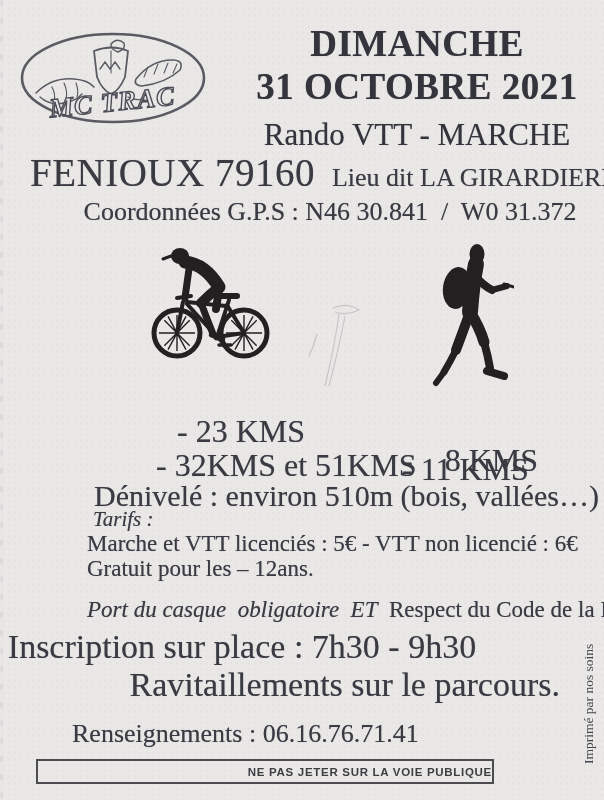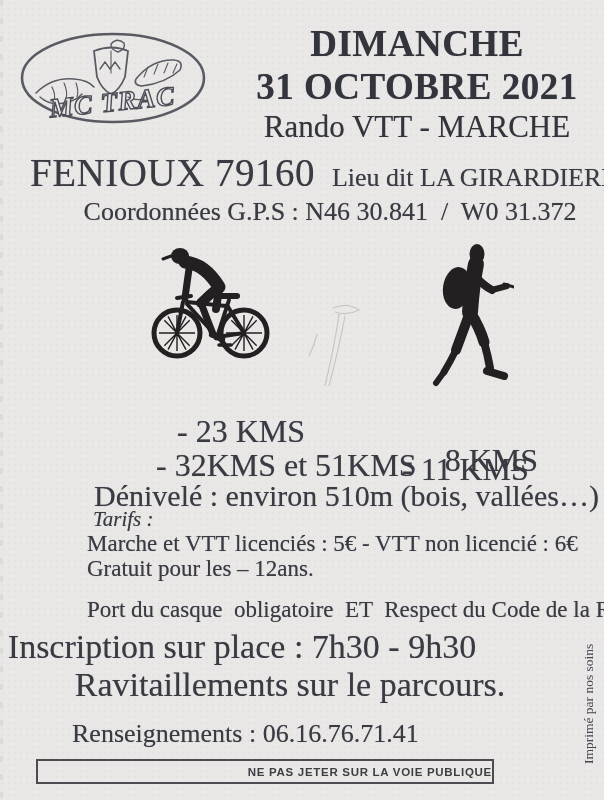--- a/index.html
+++ b/index.html
@@ -24,21 +24,21 @@
     background: repeating-linear-gradient(to bottom,
       rgba(90,90,98,0.18) 0 6px, rgba(90,90,98,0.02) 6px 18px);
     opacity:.5;
   }
 
   
   .logo { left:18px; top:31px; width:190px; height:94px; }
   .header { left:243px; top:22px; width:348px; text-align:center; color:#34343d; }
   .header-day  { font-size:37px; font-weight:bold; line-height:43px; letter-spacing:.5px; }
   .header-date { font-size:37px; font-weight:bold; line-height:43px; letter-spacing:.5px; }
-  .header-sub  { font-size:31px; line-height:35px; margin-top:1px; }
+  .header-sub  { font-size:31px; line-height:35px; margin-top:9px; }
 
   
   .location-row { left:30px; top:150px; width:570px; white-space:nowrap; }
   .loc-city  { font-size:39px; letter-spacing:.5px; }
   .loc-place { font-size:26px; margin-left:17px; }
   .gps { left:70px; top:197px; width:520px; text-align:center; font-size:26px; }
 
   
   .cyclist { left:147px; top:247px; width:133px; height:140px; }
   .walker  { left:430px; top:240px; width:84px;  height:152px; }
@@ -54,25 +54,25 @@
   .elev { left:94px; top:481px; font-size:30px; line-height:1; }
 
   
   .tarifs-title { left:93px; top:507px; font-size:21px; font-style:italic;
                   }
   .tarifs-1 { left:87px; top:531px; font-size:23px; }
   .tarifs-2 { left:87px; top:556px; font-size:23px; }
 
   
   .rules { left:87px; top:597px; font-size:23px; }
-  .rules .it { }
+  .rules .it { font-style:italic; }
 
   
   .insc1 { left:0; top:628px; width:484px; text-align:center; font-size:34px; line-height:1.1; }
-  .insc2 { left:0; top:666px; width:560px; padding-left:20px; text-align:center; font-size:34px; line-height:1.1; }
+  .insc2 { left:0; top:666px; width:560px; padding-left:20px; text-align:right; font-size:34px; line-height:1.1; }
   .contact { left:0; top:719px; width:604px; padding-left:72px; text-align:left; font-size:26px; }
 
   
   .notice-box {
     left:36px; top:759px; width:458px; height:25px;
     border:2px solid #4b4b50;
     display:flex; align-items:center; justify-content:flex-end;
     font-family:"Liberation Sans","DejaVu Sans",sans-serif;
     font-weight:bold; font-size:11.5px; letter-spacing:.7px; color:#3d3d42;
   }

